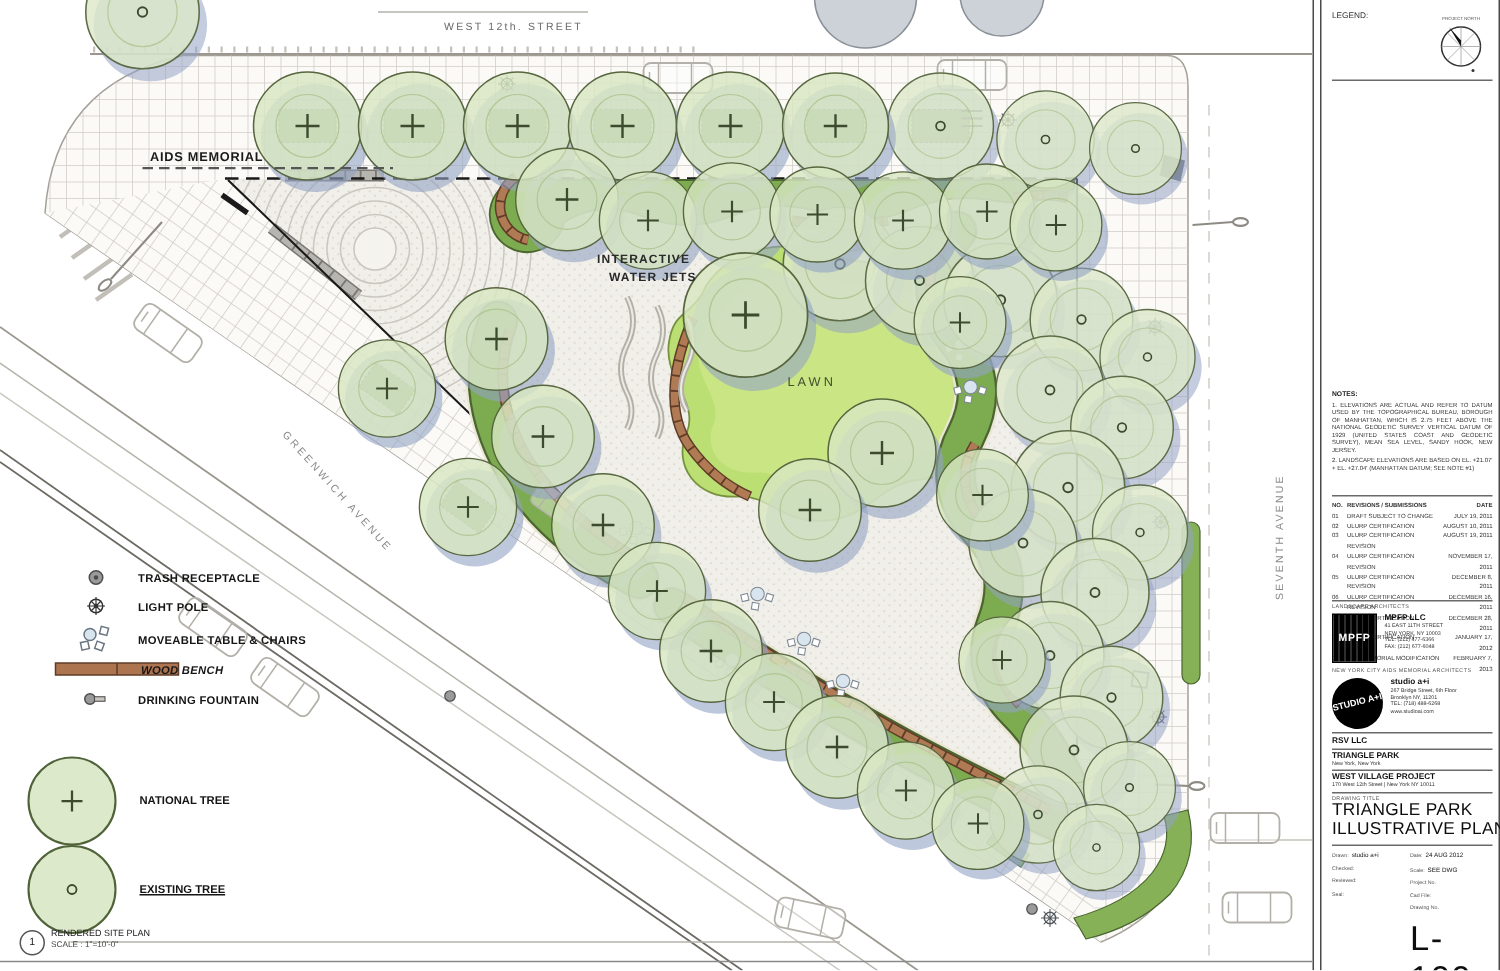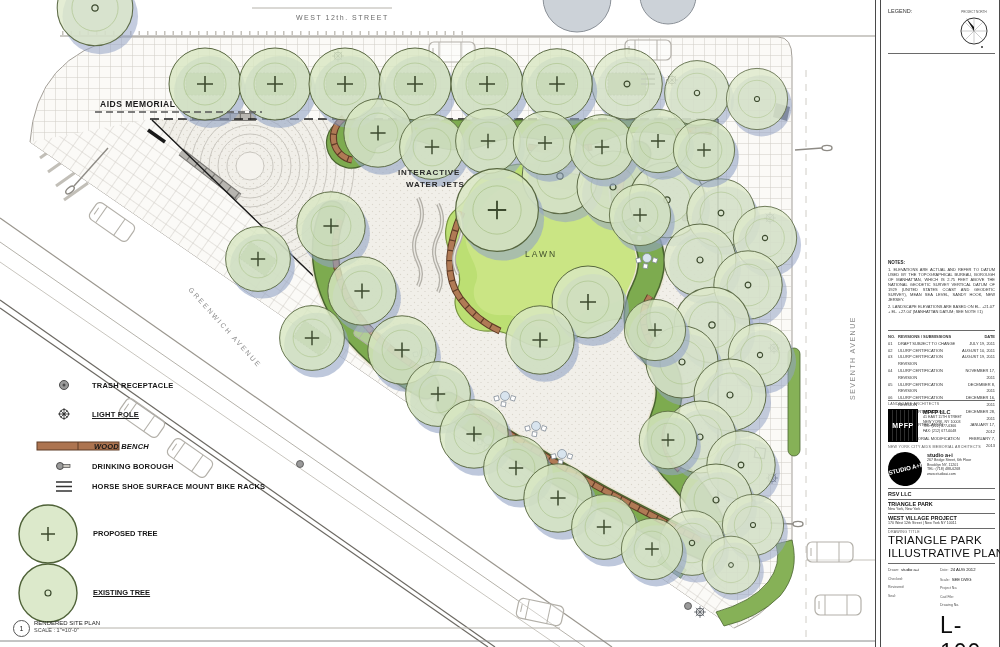--- a/index.html
+++ b/index.html
@@ -391,62 +391,65 @@
 <div class="ov">
   <div class="lrow" style="left:36px;top:378px;">
     <span class="lico">
       <svg width="14" height="14">
             <circle cx="7" cy="7" r="4.5" fill="#9a9a9a" stroke="#4c4c4c"></circle>
             <circle cx="7" cy="7" r="1.5" fill="#4c4c4c"></circle>
           </svg>
     </span>
     <span class="llab">TRASH RECEPTACLE</span>
   </div>
-  <div class="lrow" style="left:36px;top:407px;text-decoration:underline;">
+  <div class="lrow" style="left:36px;top:397px;">
     <span class="lico">
       <svg width="14" height="14">
             <circle cx="7" cy="7" r="4.5" fill="#fff" stroke="#333"></circle>
             <path d="M1,7H13 M7,1V13 M3.5,3.5L10.5,10.5 M3.5,10.5L10.5,3.5" stroke="#333" stroke-width=".8"></path>
             <circle cx="7" cy="7" r="1.5" fill="#333"></circle>
           </svg>
     </span>
     <span class="llab">LIGHT POLE</span>
   </div>
+  <div class="lrow" style="left:36px;top:415px;">
+    <span class="lico">
+      <svg width="26" height="22">
+        <circle cx="9" cy="8" r="4" fill="#d8e4ee" stroke="#6b7683"></circle>
+        <rect x="16" y="3" width="5" height="5" fill="#fff" stroke="#6b7683" transform="rotate(14 18 5)"></rect>
+        <rect x="3" y="13" width="5" height="5" fill="#fff" stroke="#6b7683" transform="rotate(-12 5 15)"></rect>
+        <rect x="13" y="13" width="5" height="5" fill="#fff" stroke="#6b7683" transform="rotate(20 15 15)"></rect>
+      </svg>
+    </span>
+    <span class="llab">MOVEABLE TABLE &amp; CHAIRS</span>
+  </div>
   <div class="lrow" style="left:36px;top:441px;font-style:italic;">
     <span class="lico" style="width:86px;justify-content:flex-start;">
       <svg width="84" height="10">
             <rect x="1" y="1" width="82" height="8" fill="#ad7450" stroke="#5f3c27"></rect>
             <line x1="42" y1="1" x2="42" y2="9" stroke="#5f3c27"></line>
           </svg>
     </span>
     <span class="llab" style="margin-left:-28px;">WOOD BENCH</span>
   </div>
   <div class="lrow" style="left:36px;top:460px;">
     <span class="lico">
       <svg width="18" height="12">
             <circle cx="5" cy="6" r="3.5" fill="#9a9a9a" stroke="#4c4c4c"></circle>
             <rect x="8" y="4.5" width="7" height="3" fill="#c9c6bf" stroke="#4c4c4c" stroke-width=".7"></rect>
           </svg>
     </span>
-    <span class="llab">DRINKING BOROUGH</span>
-  </div>
-  <div class="lrow" style="left:36px;top:479px;">
-    <span class="lico">
-      <svg width="18" height="14">
-            <path d="M1,3h16 M1,7.5h16 M1,12h16" stroke="#333" stroke-width="1.6"></path>
-          </svg>
-    </span>
-    <span class="llab">HORSE SHOE SURFACE MOUNT BIKE RACKS</span>
+    <span class="llab">DRINKING FOUNTAIN</span>
   </div>
 
   <svg style="position:absolute;left:15px;top:501px;" width="66" height="66">
     <circle cx="33" cy="33" r="29" fill="#dce9cb" stroke="#4f6238" stroke-width="1.4"></circle>
     <path d="M26,33h14 M33,26v14" stroke="#3c4a2e" stroke-width="1.5" fill="none"></path>
   </svg>
-  <span class="treelab" style="left:93px;top:529px;">PROPOSED TREE</span>
+  <span class="treelab" style="left:93px;top:529px;">NATIONAL TREE</span>
 
   <svg style="position:absolute;left:15px;top:560px;" width="66" height="66">
     <circle cx="33" cy="33" r="29" fill="#dce9cb" stroke="#4f6238" stroke-width="1.4"></circle>
     <circle cx="33" cy="33" r="3" fill="none" stroke="#3c4a2e" stroke-width="1.2"></circle>
   </svg>
   <span class="treelab" style="left:93px;top:588px;text-decoration:underline;">EXISTING TREE</span>
 
   <div class="viewnote">
     <span class="vnum">1</span>
     <span>

